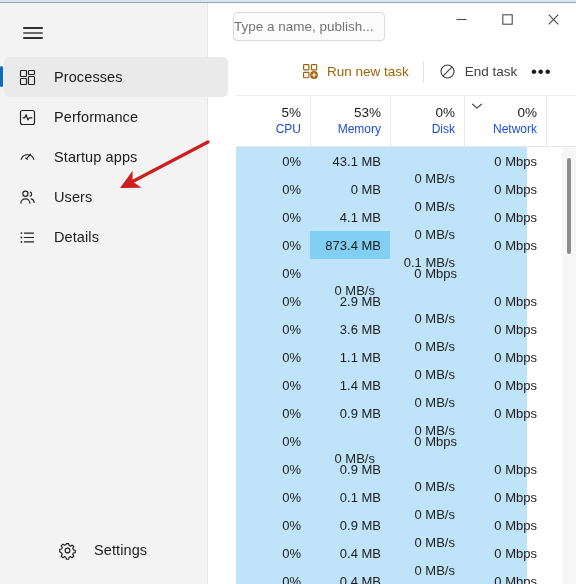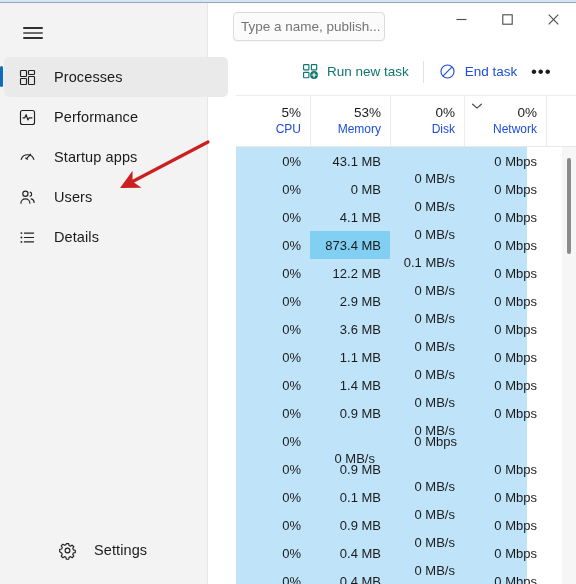--- a/index.html
+++ b/index.html
@@ -90,21 +90,20 @@
   }
 
   
   .search-box {
     position: absolute; left: 233px; top: 12px;
     width: 152px; height: 29px;
     background: #fbfbfb;
     border: 1px solid #dcdcdc;
     border-radius: 4px;
     display: flex; align-items: center;
-    padding-left: 7px;
     box-shadow: 0 1px 1px rgba(0,0,0,0.03);
   }
   .search-box .ph {
     font-size: 13.5px; color: #757575; white-space: nowrap; overflow: hidden;
   }
 
   
   .win-ctrls {
     position: absolute; right: 0; top: 3px;
     height: 32px; display: flex;
@@ -126,24 +125,24 @@
   .toolbar {
     position: absolute; left: 0; top: 0;
     width: 340px; height: 48px;
     background: #ffffff;
     display: flex; align-items: center;
     border-bottom: 1px solid #ededed;
   }
   .tb-btn {
     display: flex; align-items: center; height: 32px;
     padding: 0 8px; border-radius: 4px;
-    font-size: 13.5px; color: #0f766e;
+    font-size: 13.5px; color: #a16207;
     white-space: nowrap;
   }
-  .tb-btn.disabled { color: #1d4ed8; }
+  .tb-btn.disabled { color: #404040; }
   .tb-sep {
     width: 1px; height: 22px; background: #e2e2e2; margin: 0 6px;
   }
   .tb-icon {
     width: 20px; height: 20px; margin-right: 7px;
     display: flex; align-items: center; justify-content: center;
   }
   .tb-more {
     width: 32px; height: 32px; border-radius: 4px;
     display: flex; align-items: center; justify-content: center;
@@ -427,21 +426,20 @@
             <div class="cell c-net">0 Mbps</div>
           </div>
           <div class="row">
             <div class="cell c-cpu">0%</div>
             <div class="cell c-mem hot">873.4 MB</div>
             <div class="cell c-disk">0.1 MB/s</div>
             <div class="cell c-net">0 Mbps</div>
           </div>
           <div class="row">
             <div class="cell c-cpu">0%</div>
-            <div class="cell c-mem">12.2 MB</div>
             <div class="cell c-disk">0 MB/s</div>
             <div class="cell c-net">0 Mbps</div>
           </div>
           <div class="row">
             <div class="cell c-cpu">0%</div>
             <div class="cell c-mem">2.9 MB</div>
             <div class="cell c-disk">0 MB/s</div>
             <div class="cell c-net">0 Mbps</div>
           </div>
           <div class="row">

